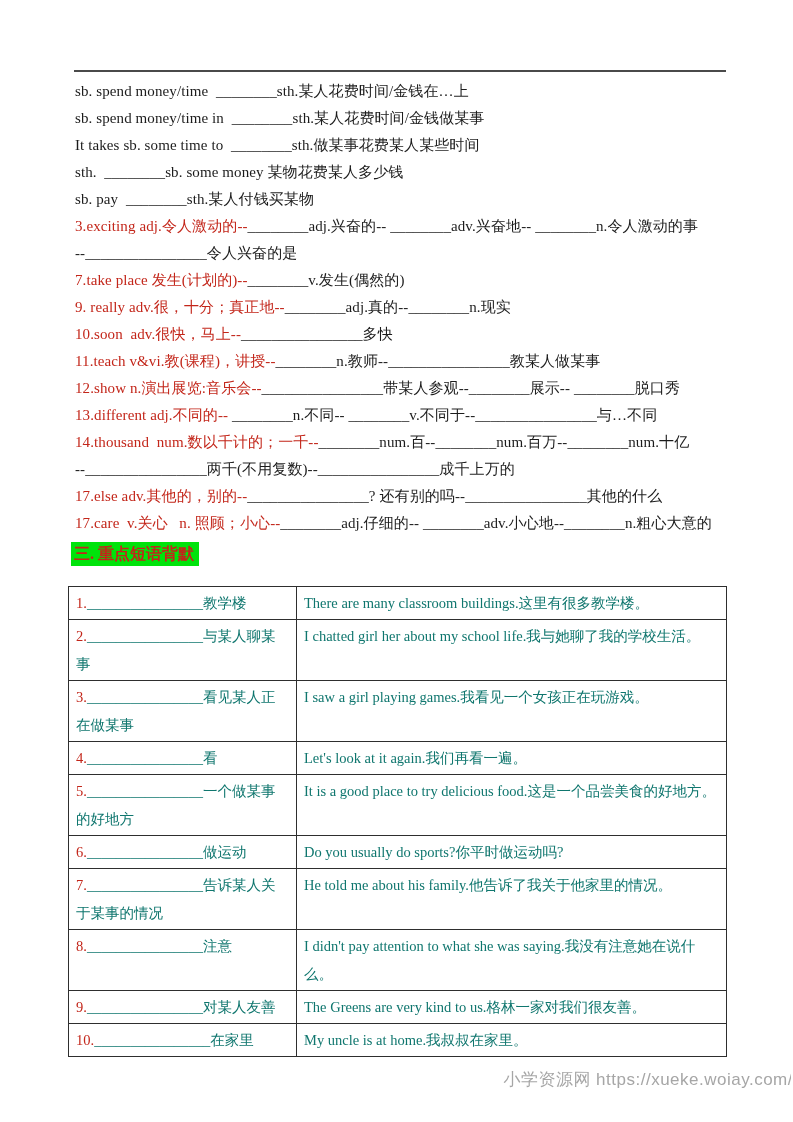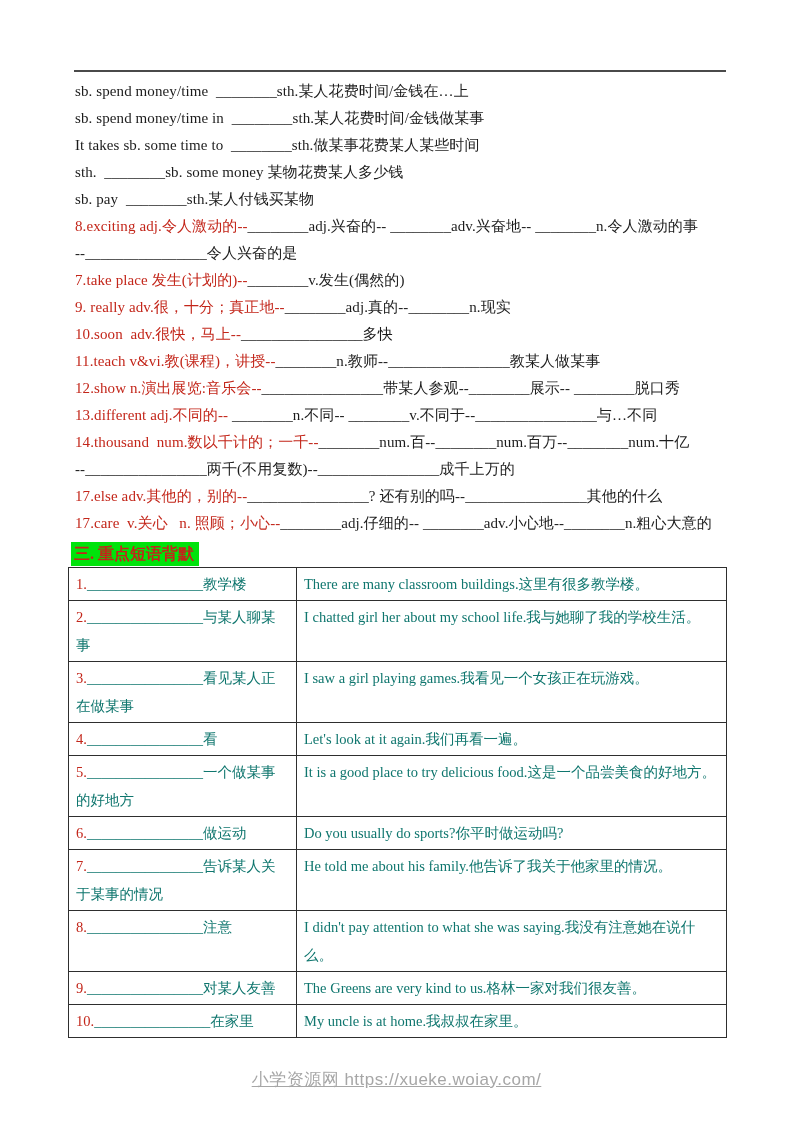--- a/index.html
+++ b/index.html
@@ -25,21 +25,21 @@
     font-size:15px;
     line-height:27px;
     height:27px;
     padding-left:7px;
     letter-spacing:0.1px;
   }
   .seg-black{color:#1c1c1c;}
   .seg-red{color:#c3261a;}
   .section-heading{
     display:inline-block;
-    margin:5px 0 1px 3px;
+    margin:5px 0 20px 3px;
     padding:1px 5px 2px 3px;
     background:#00e30b;
     color:#c3261a;
     font-weight:bold;
     font-size:16px;
     line-height:21px;
   }
   table.phrase-table{
     border-collapse:collapse;
     width:659px;
@@ -52,45 +52,44 @@
     line-height:28px;
     padding:2px 8px 2px 7px;
   }
   td.cell-left{width:212px;}
   td.cell-right{}
   .row-num{color:#c3261a;}
   .row-blank,.row-label,.row-example{color:#0f766e;}
   .footer{
     position:absolute;
     top:1068px;left:0;width:793px;
-    text-align:center;
+    text-align:right;
     font-family:"Liberation Sans","DejaVu Sans",sans-serif;
     font-size:17px;
     color:#a6a6a6;
     letter-spacing:0.5px;
-    text-decoration:underline;
   }
 </style>
 </head>
 <body>
 
 <div class="page">
   <div class="doc">
     <div class="top-rule"></div>
 
     <div id="top-lines">
         <div class="line"><span class="seg-black">sb. spend money/time  ________sth.某人花费时间/金钱在…上</span></div>
         <div class="line"><span class="seg-black">sb. spend money/time in  ________sth.某人花费时间/金钱做某事</span></div>
         <div class="line"><span class="seg-black">It takes sb. some time to  ________sth.做某事花费某人某些时间</span></div>
         <div class="line"><span class="seg-black">sth.  ________sb. some money 某物花费某人多少钱</span></div>
         <div class="line"><span class="seg-black">sb. pay  ________sth.某人付钱买某物</span></div>
       </div>
 
     <div id="vocab-lines">
-        <div class="line"><span class="seg-red">8.exciting adj.令人激动的--</span><span class="seg-black">________adj.兴奋的-- ________adv.兴奋地-- ________n.令人激动的事</span></div>
+        <div class="line"><span class="seg-red">3.exciting adj.令人激动的--</span><span class="seg-black">________adj.兴奋的-- ________adv.兴奋地-- ________n.令人激动的事</span></div>
         <div class="line"><span class="seg-black">--________________令人兴奋的是</span></div>
         <div class="line"><span class="seg-red">7.take place 发生(计划的)--</span><span class="seg-black">________v.发生(偶然的)</span></div>
         <div class="line"><span class="seg-red">9. really adv.很，十分；真正地--</span><span class="seg-black">________adj.真的--________n.现实</span></div>
         <div class="line"><span class="seg-red">10.soon  adv.很快，马上--</span><span class="seg-black">________________多快</span></div>
         <div class="line"><span class="seg-red">11.teach v&amp;vi.教(课程)，讲授--</span><span class="seg-black">________n.教师--________________教某人做某事</span></div>
         <div class="line"><span class="seg-red">12.show n.演出展览:音乐会--</span><span class="seg-black">________________带某人参观--________展示-- ________脱口秀</span></div>
         <div class="line"><span class="seg-red">13.different adj.不同的--</span><span class="seg-black"> ________n.不同-- ________v.不同于--________________与…不同</span></div>
         <div class="line"><span class="seg-red">14.thousand  num.数以千计的；一千--</span><span class="seg-black">________num.百--________num.百万--________num.十亿</span></div>
         <div class="line"><span class="seg-black">--________________两千(不用复数)--________________成千上万的</span></div>
         <div class="line"><span class="seg-red">17.else adv.其他的，别的--</span><span class="seg-black">________________? 还有别的吗--________________其他的什么</span></div>

